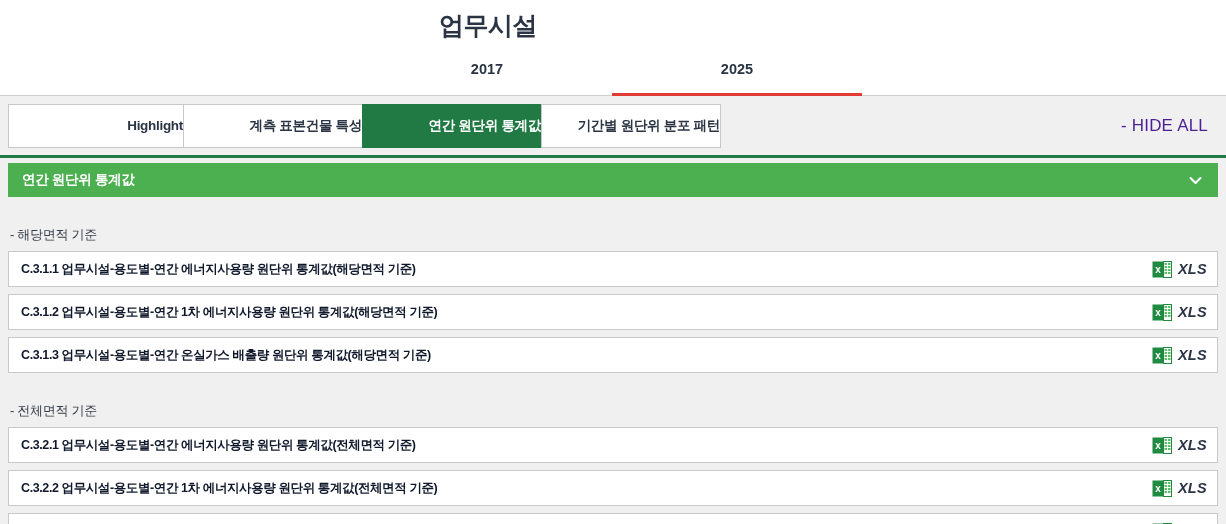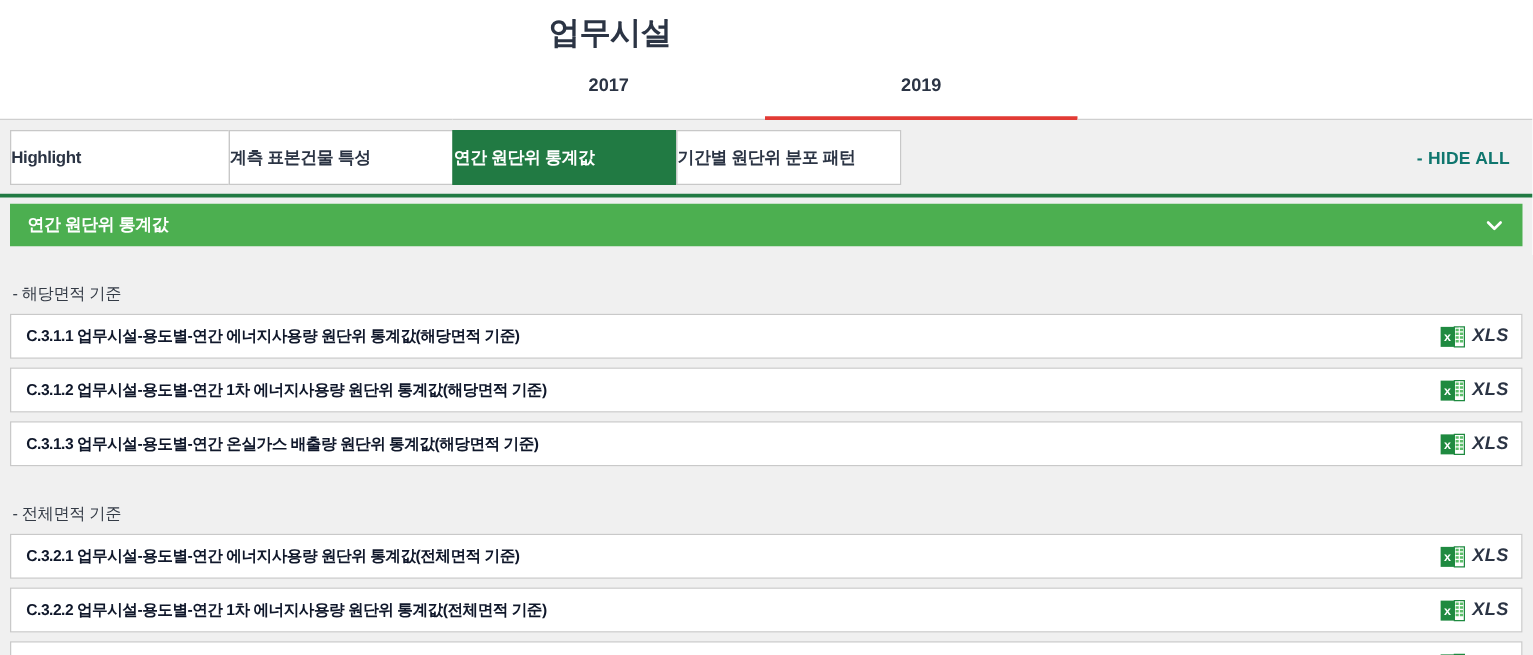--- a/index.html
+++ b/index.html
@@ -57,32 +57,32 @@
     height: 62px;
     display: flex; align-items: center;
     padding: 0 8px;
     border-bottom: 3px solid #217a43;
   }
   .stab {
     height: 44px;
     background: #ffffff;
     border: 1px solid #c8c8c8;
     margin-right: -1px;
-    display: flex; align-items: center; justify-content: flex-start;
+    display: flex; align-items: center; justify-content: flex-end;
     font-size: 13.5px; font-weight: bold; color: #2b3444;
     cursor: pointer; white-space: nowrap;
     letter-spacing: -0.3px;
   }
   .stab.s0 { width: 176px; }
   .stab.s1 { width: 180px; }
   .stab.s2 { width: 180px; background: #217a43; border-color: #217a43; color: #ffffff; }
   .stab.s3 { width: 180px; }
   .hide-all {
     margin-left: auto; margin-right: 10px;
-    font-size: 14px; font-weight: bold; color: #0f766e;
+    font-size: 17px; font-weight: normal; color: #4c1d95;
     letter-spacing: 0.2px; cursor: pointer;
   }
 
   
   .section-header {
     margin: 5px 8px 0 8px;
     height: 34px;
     background: #4caf50;
     display: flex; align-items: center;
     padding: 0 14px;
@@ -141,21 +141,21 @@
   <div class="title-area">
     <div class="page-title">업무시설</div>
   </div>
 
   <div class="year-tabs">
     <div class="year-tab spacer"></div>
     <div class="year-tab t1">
       <span>2017</span>
     </div>
     <div class="year-tab t2 active">
-      <span>2019</span>
+      <span>2025</span>
     </div>
     <div class="year-tab tail"></div>
   </div>
 
   <div class="body-area">
 
     <div class="section-tabs">
       <div class="stab s0">
         <span>Highlight</span>
       </div>

